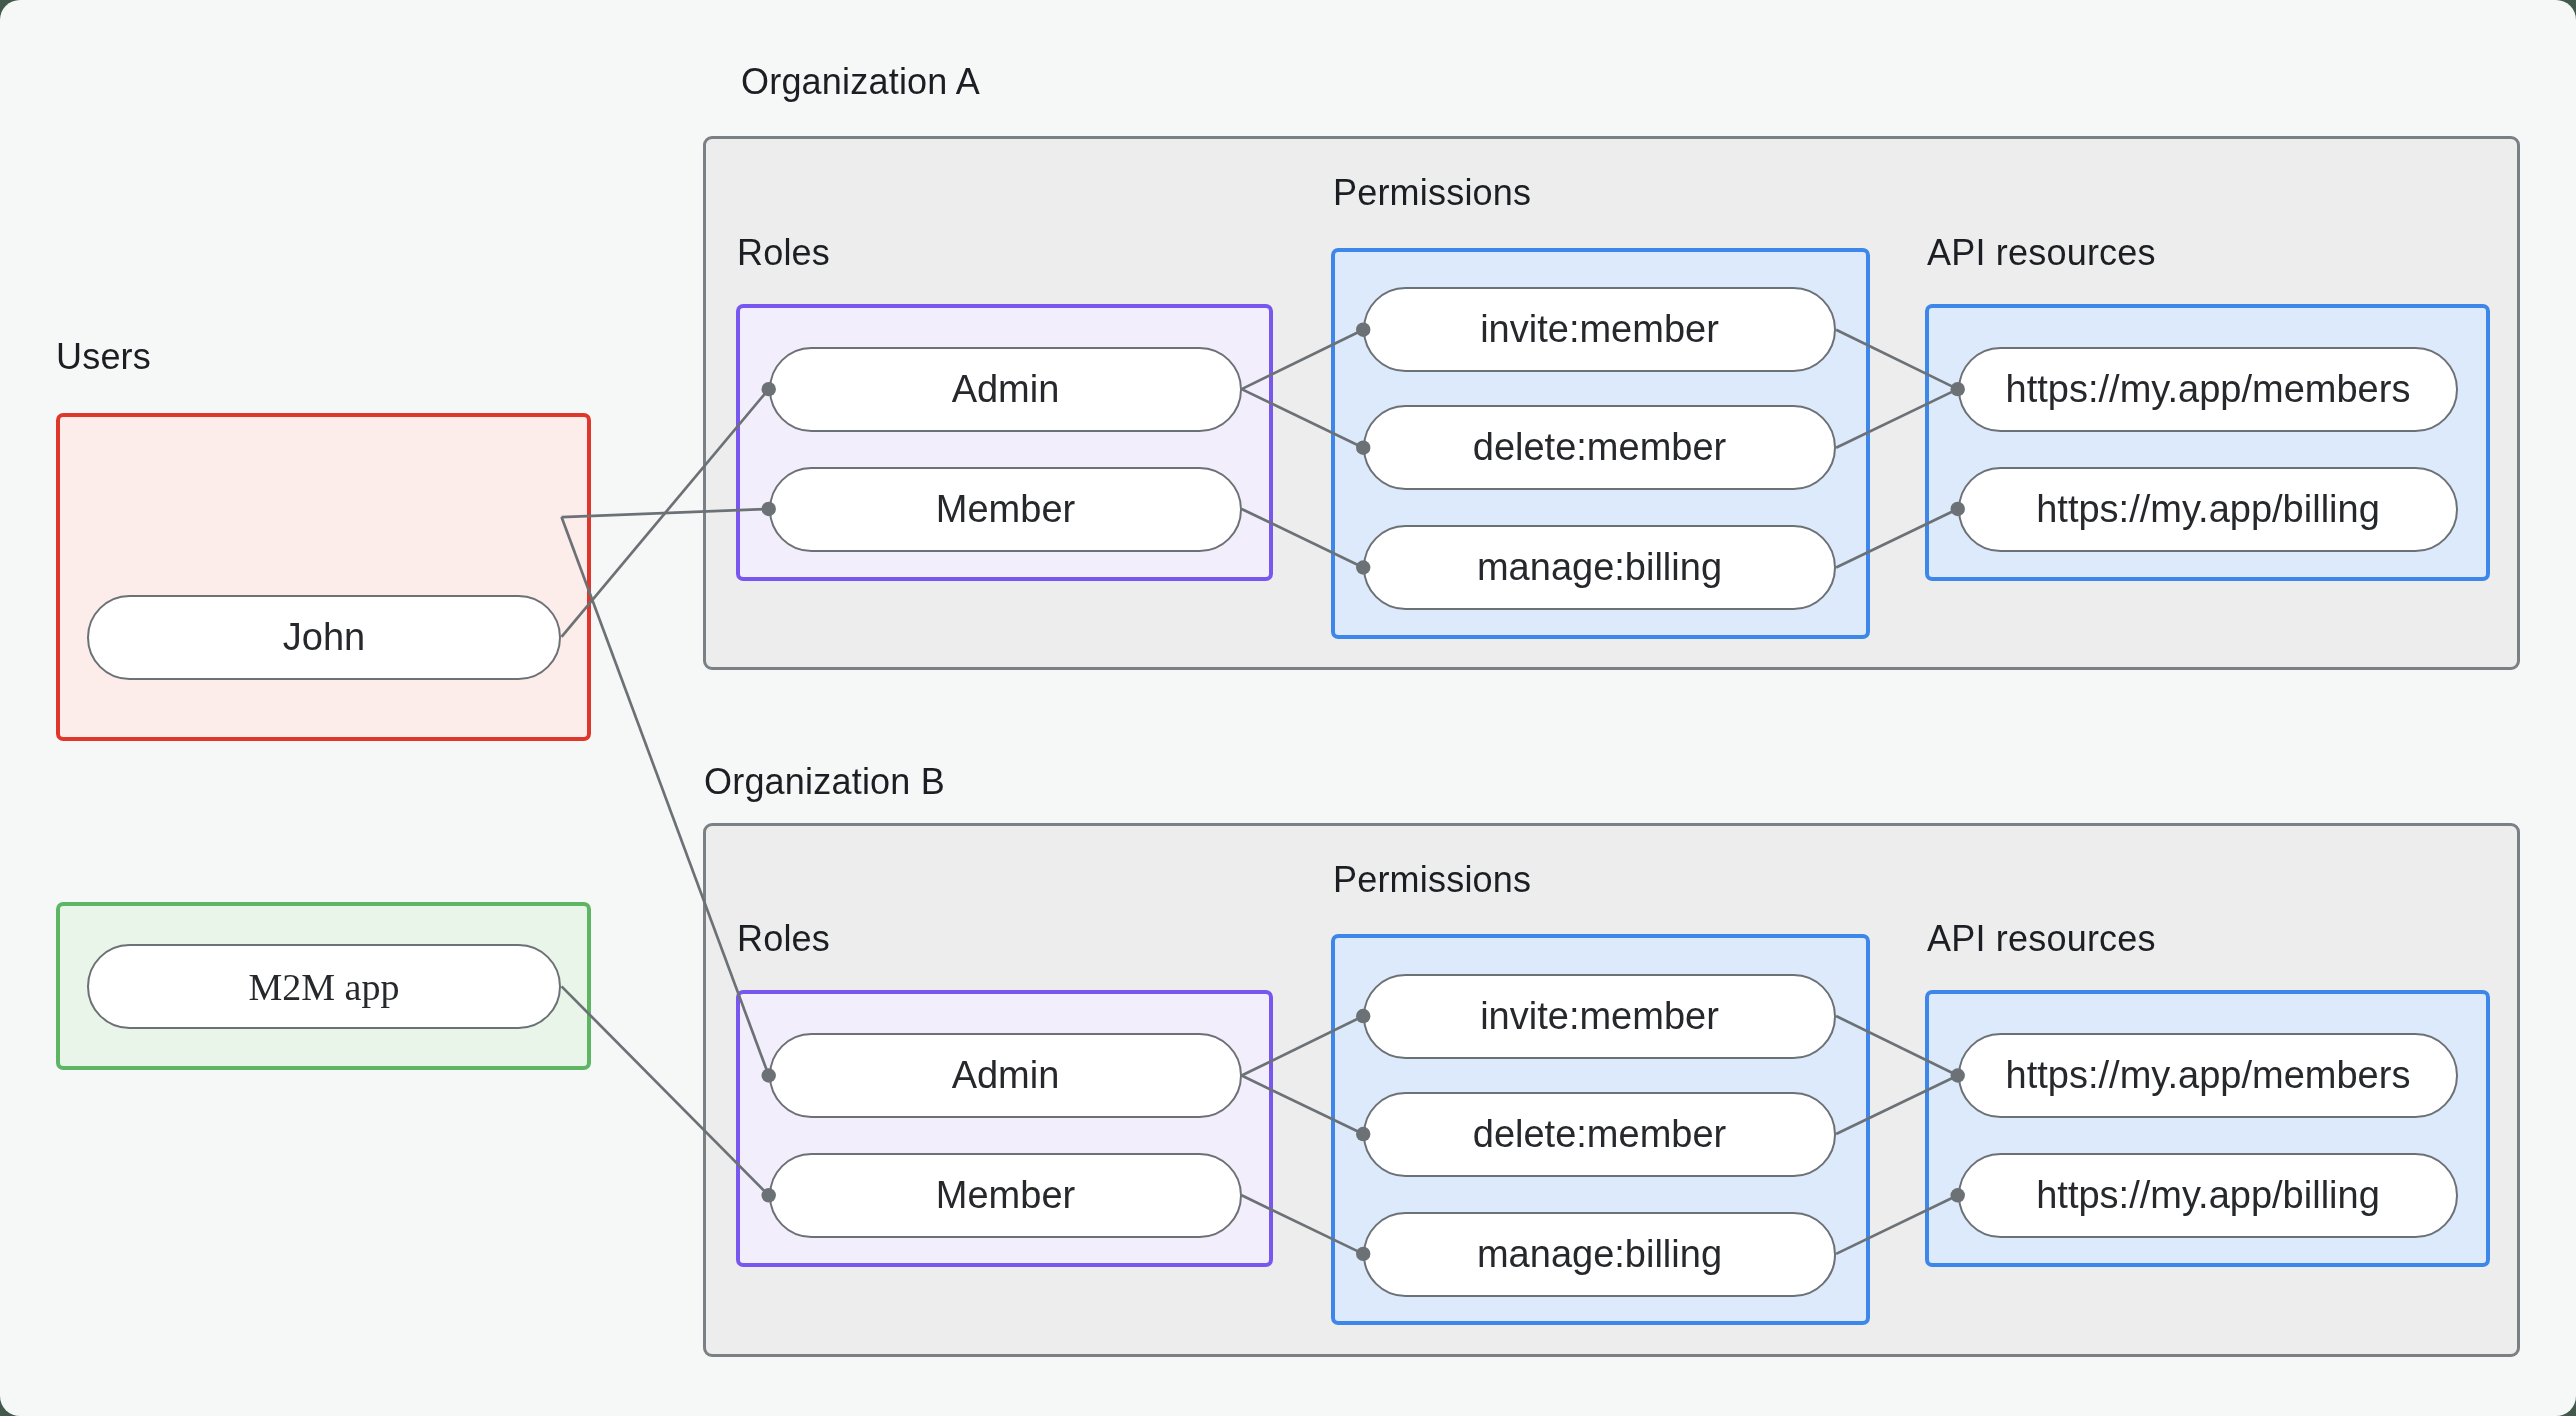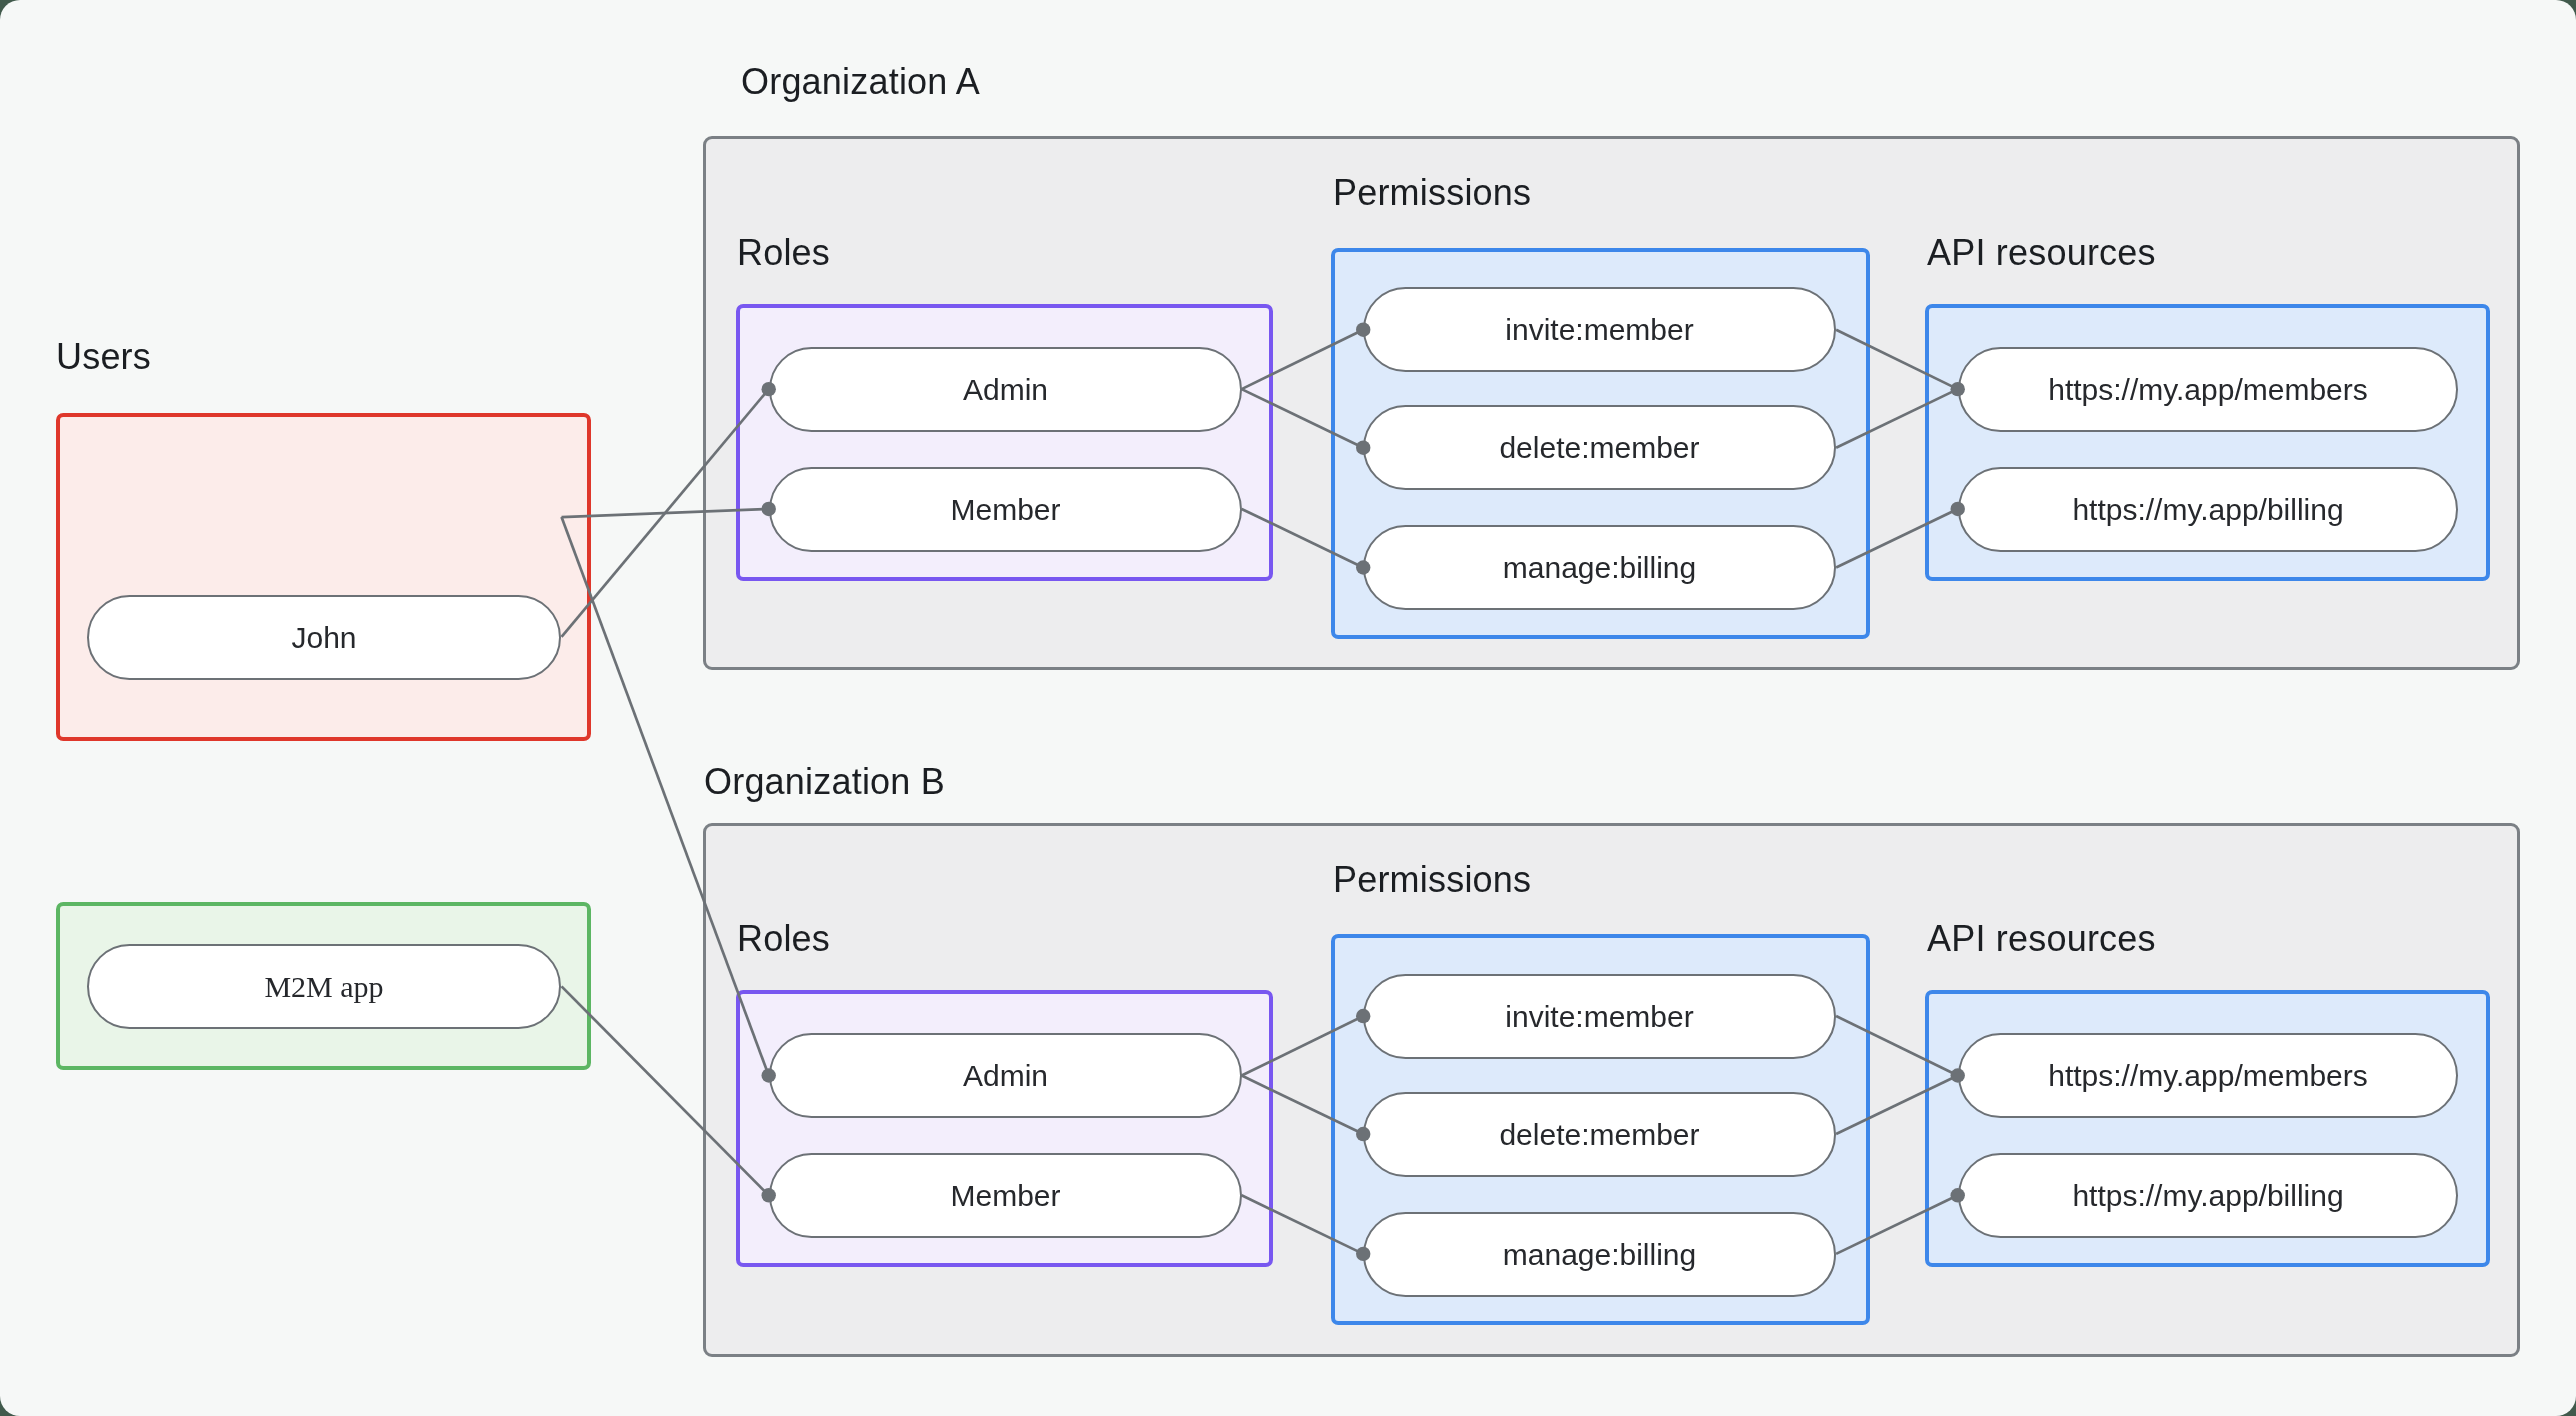--- a/index.html
+++ b/index.html
@@ -15,21 +15,21 @@
   .group-box{position:absolute;box-sizing:border-box;}
   .users-box{background:#fcecea;border:4.5px solid #df372b;border-radius:7.2px;}
   .m2m-box{background:#e9f5e8;border:4.5px solid #5cb663;border-radius:7.2px;}
   .org-box{background:#ededee;border:3.6px solid #7b8085;border-radius:9px;}
   .purple-box{background:#f3eefc;border:4.5px solid #7857f0;border-radius:7.2px;}
   .blue-box{background:#ddeafb;border:4.5px solid #3d87ea;border-radius:7.2px;}
   .pill{
     position:absolute;box-sizing:border-box;background:#ffffff;
     border:2.7px solid #6c7176;border-radius:54px;
     display:flex;align-items:center;justify-content:center;
-    font-size:30px;color:#26282c;white-space:nowrap;
+    font-size:38px;color:#26282c;white-space:nowrap;
   }
   svg.edges{position:absolute;left:0;top:0;width:2576px;height:1416px;pointer-events:none;}
   svg.edges line{stroke:#6c7176;stroke-width:3;}
   svg.edges circle{fill:#6c7176;}
 </style>
 </head>
 <body>
 
 <div class="page">
 

